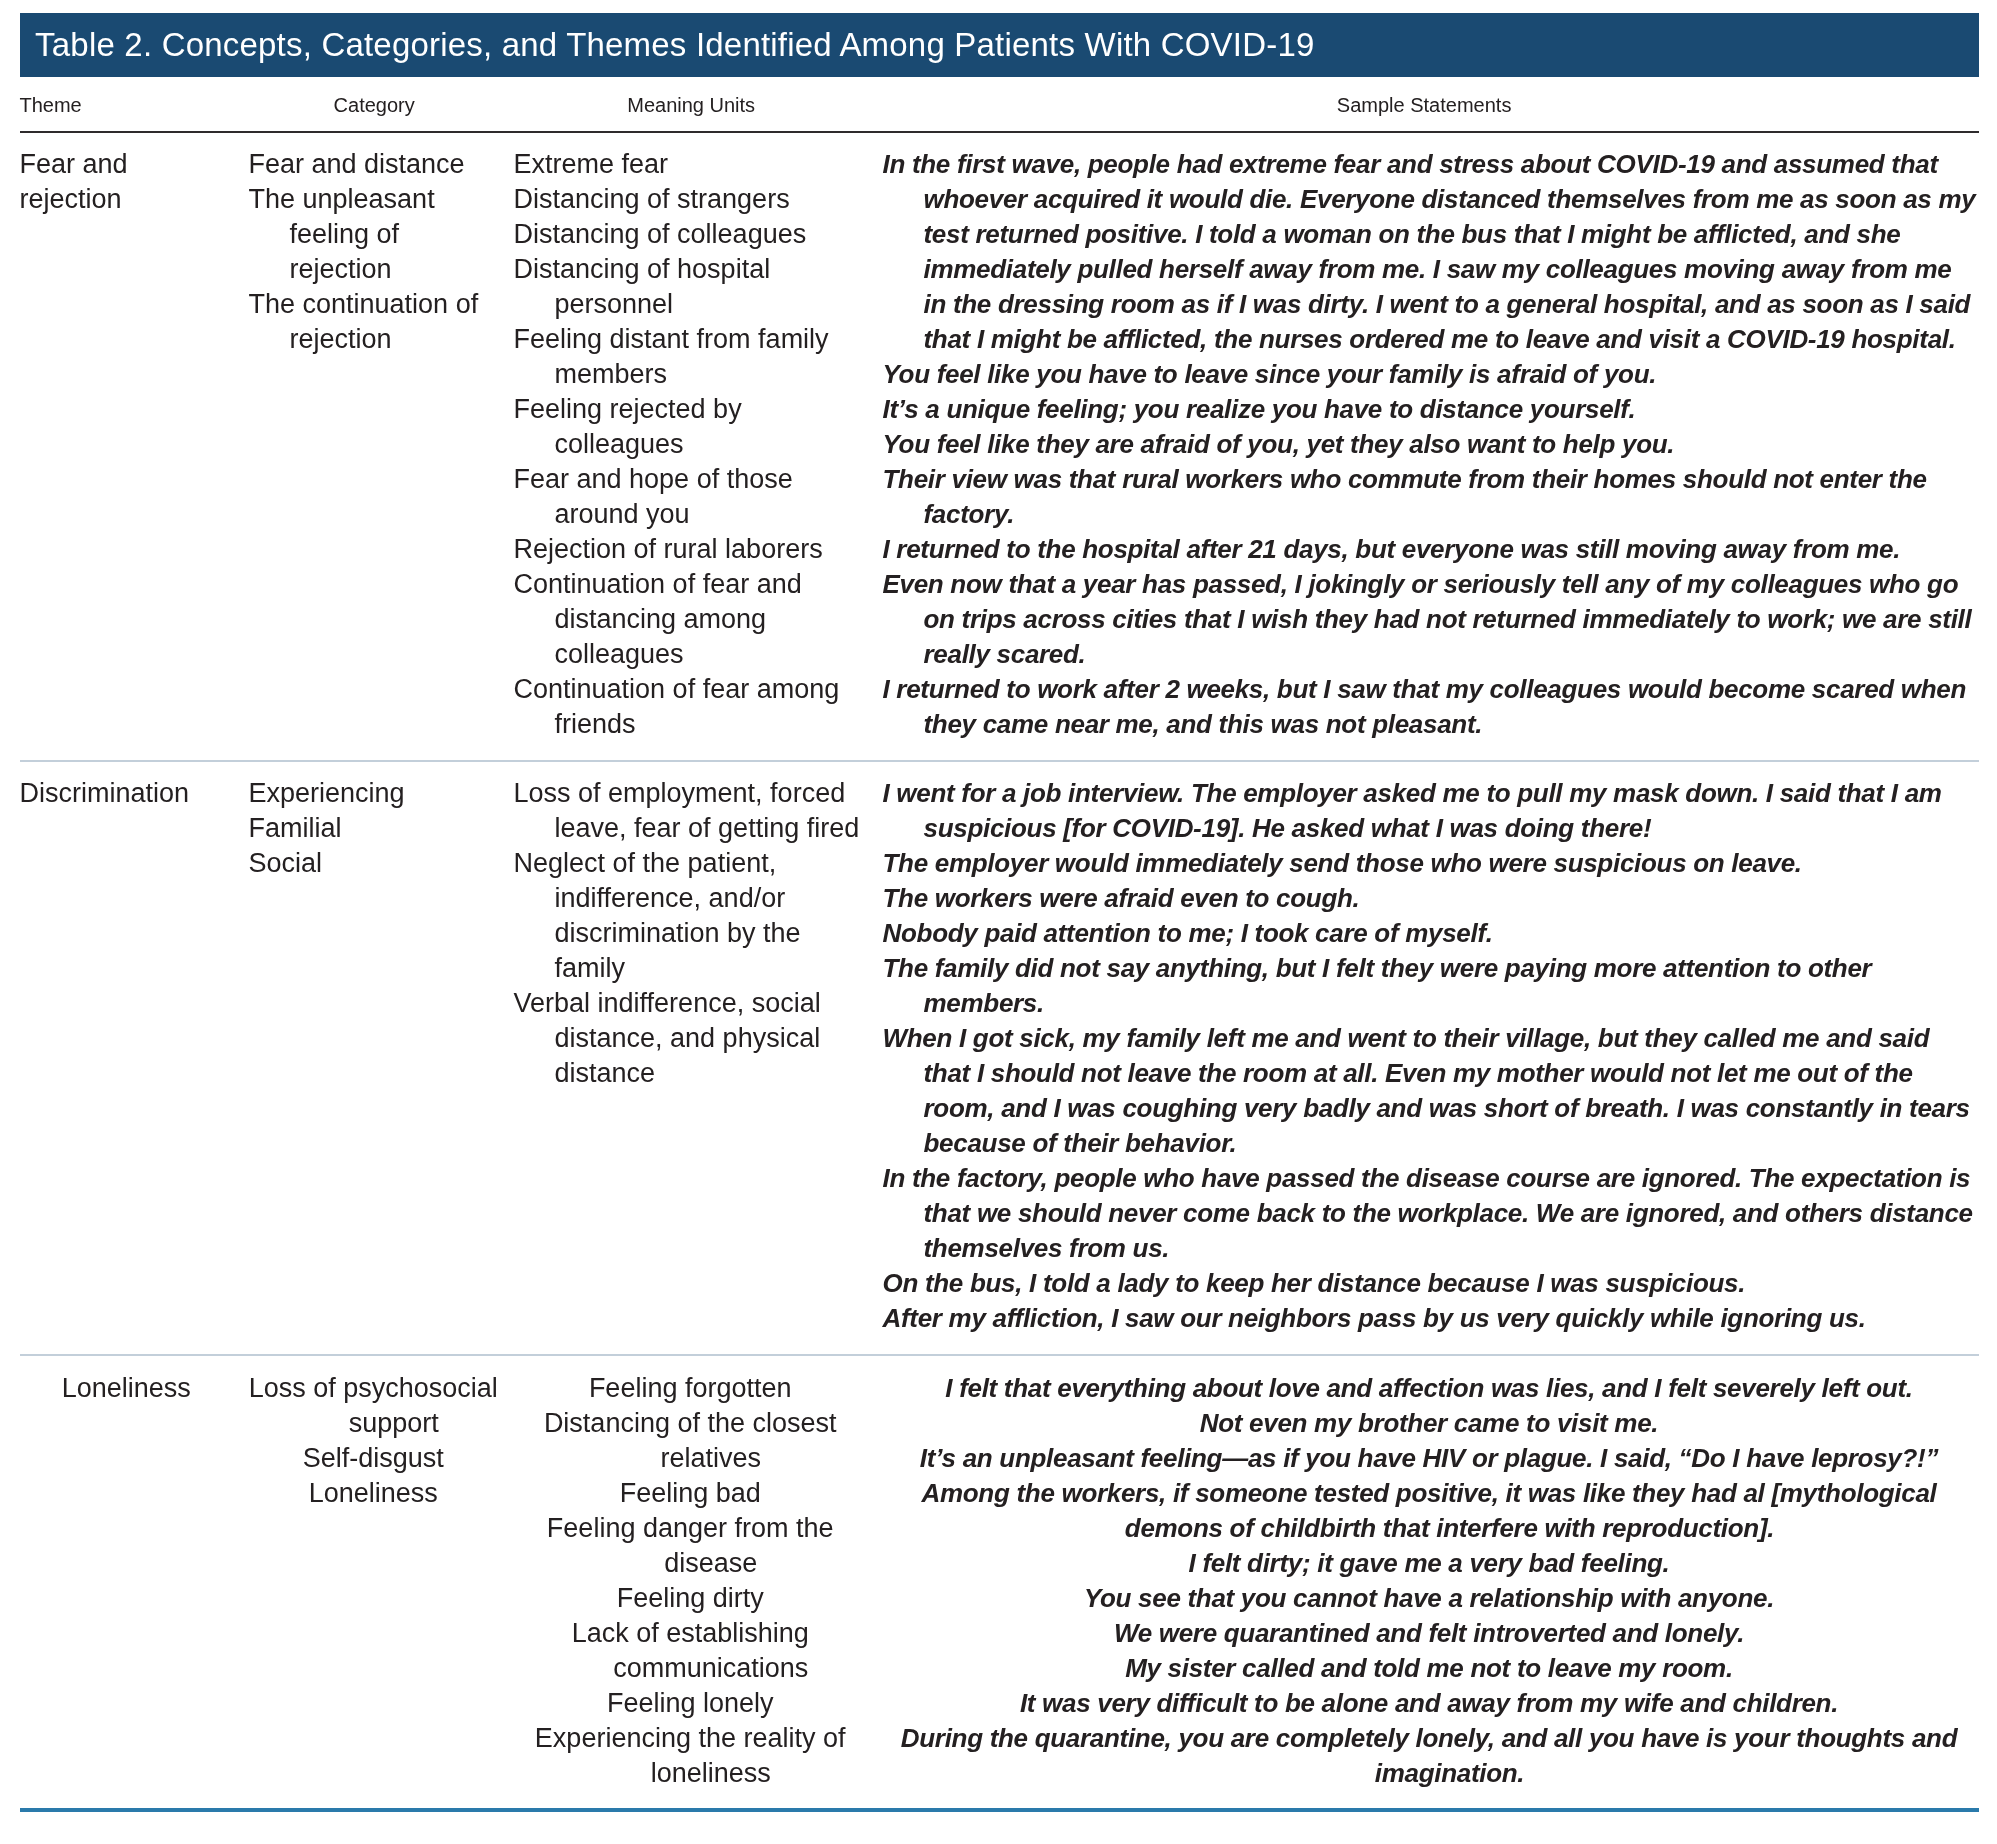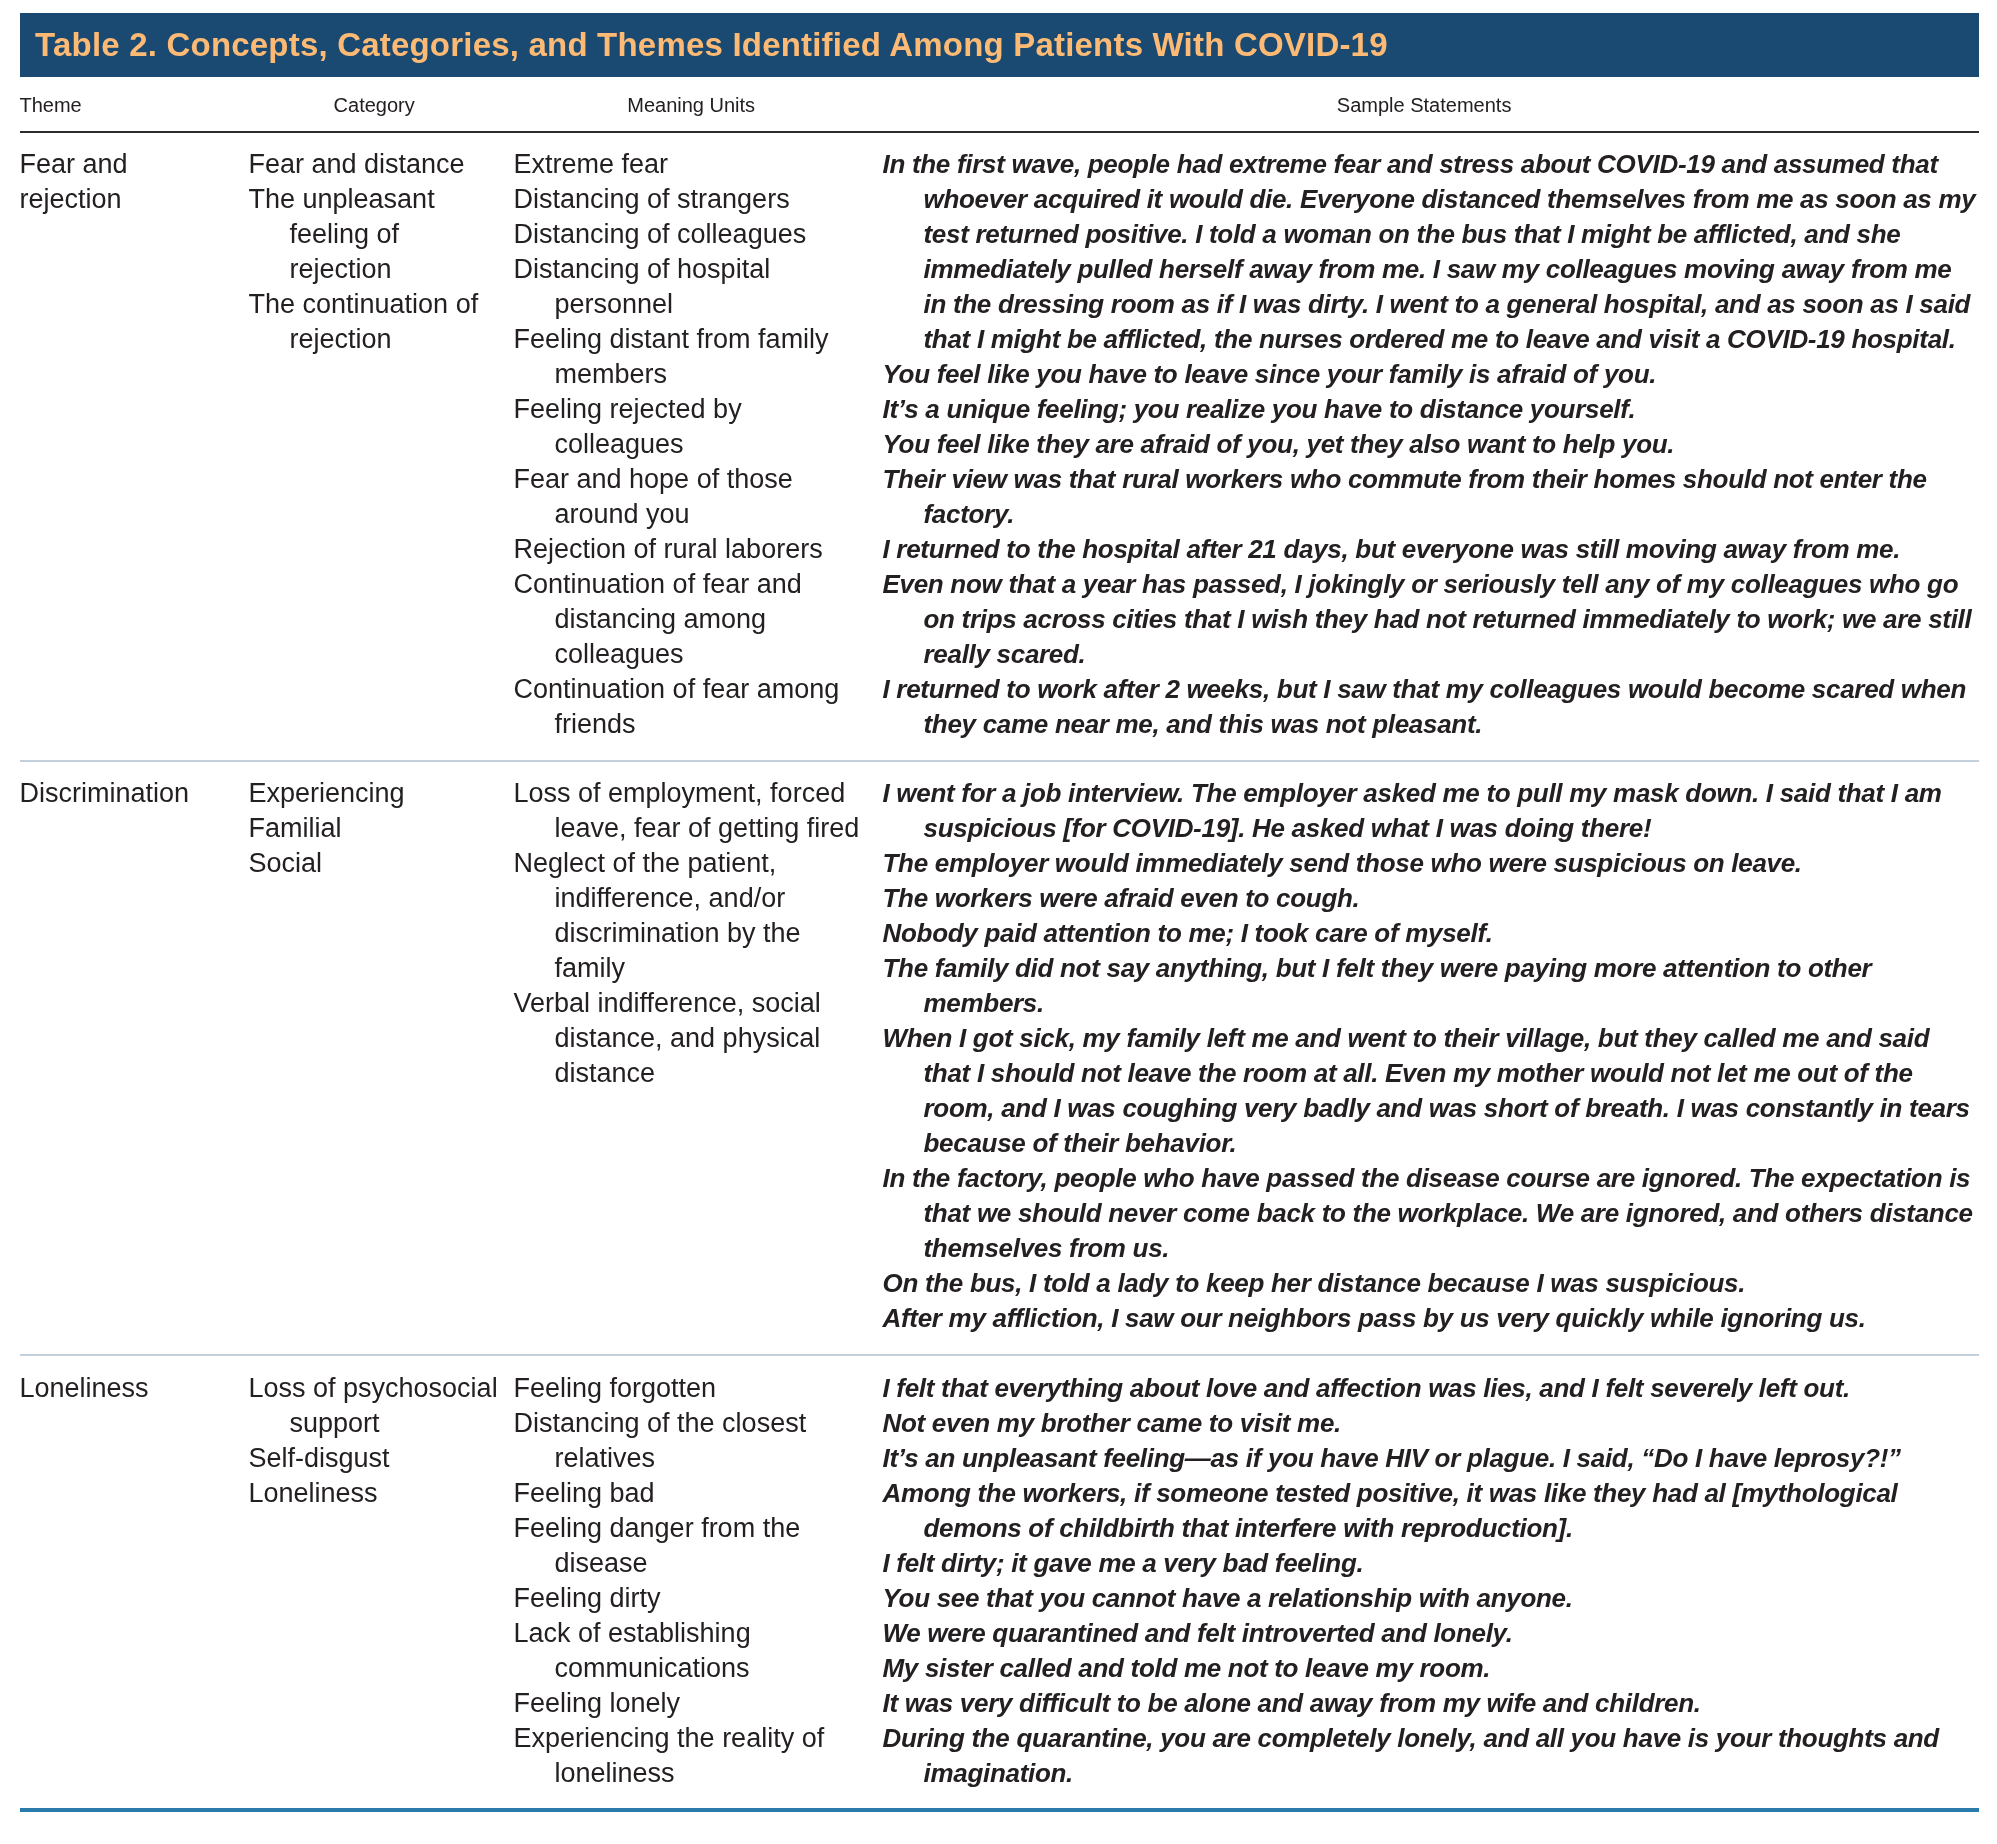--- a/index.html
+++ b/index.html
@@ -16,23 +16,23 @@
     color:#242021;
     -webkit-font-smoothing:antialiased;
   }
   .page{
     width:1997px;
     min-height:1844px;
     padding:12.7px 17.6px 29px 19.5px;
   }
   .title-bar{
     background:var(--header-bg);
-    color:#fdba74;
+    color:#ffffff;
     font-size:33px;
-    font-weight:bold;
+    font-weight:normal;
     line-height:41px;
     padding:11.7px 0 11.7px 15.6px;
     letter-spacing:0.2px;
   }
   .thead{
     display:grid;
     grid-template-columns:var(--cols);
     align-items:end;
     font-size:20px;
     line-height:33px;
@@ -42,21 +42,21 @@
   .th{ padding-right:13.7px; }
   .th-center{ text-align:center; }
   .trow{
     display:grid;
     grid-template-columns:var(--cols);
     padding:14.6px 0 17.6px 0;
     border-bottom:2px solid var(--row-divider);
     font-size:27px;
     line-height:35px;
   }
-  .trow:last-child{ border-bottom:4.9px solid var(--bottom-rule); }
+  .trow:last-child{ border-bottom:4.9px solid var(--bottom-rule);text-align:center; }
   .td{ padding-right:15.6px; }
   .hang{
     padding-left:41px;
     text-indent:-41px;
   }
   .td-ss{
     font-style:italic;
     font-size:26px;
     letter-spacing:-0.3px;
     padding-right:3.9px;

